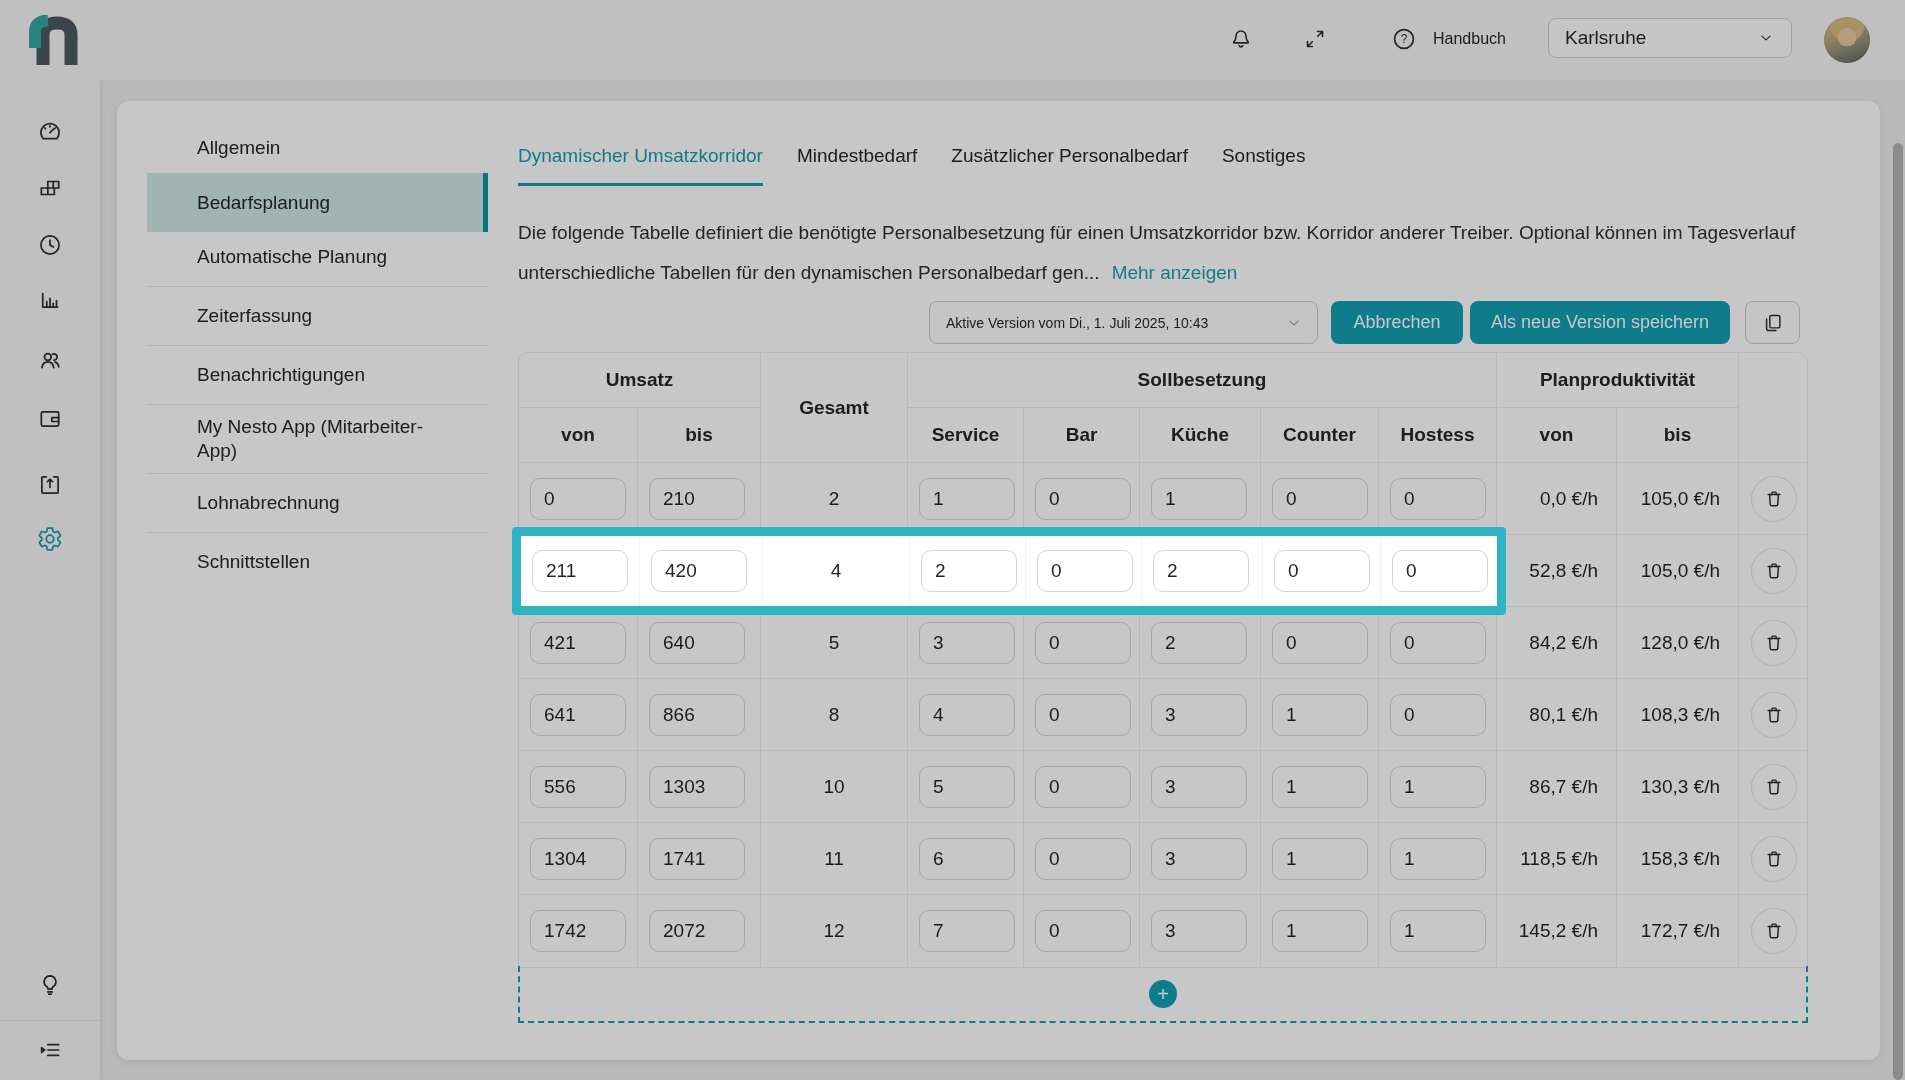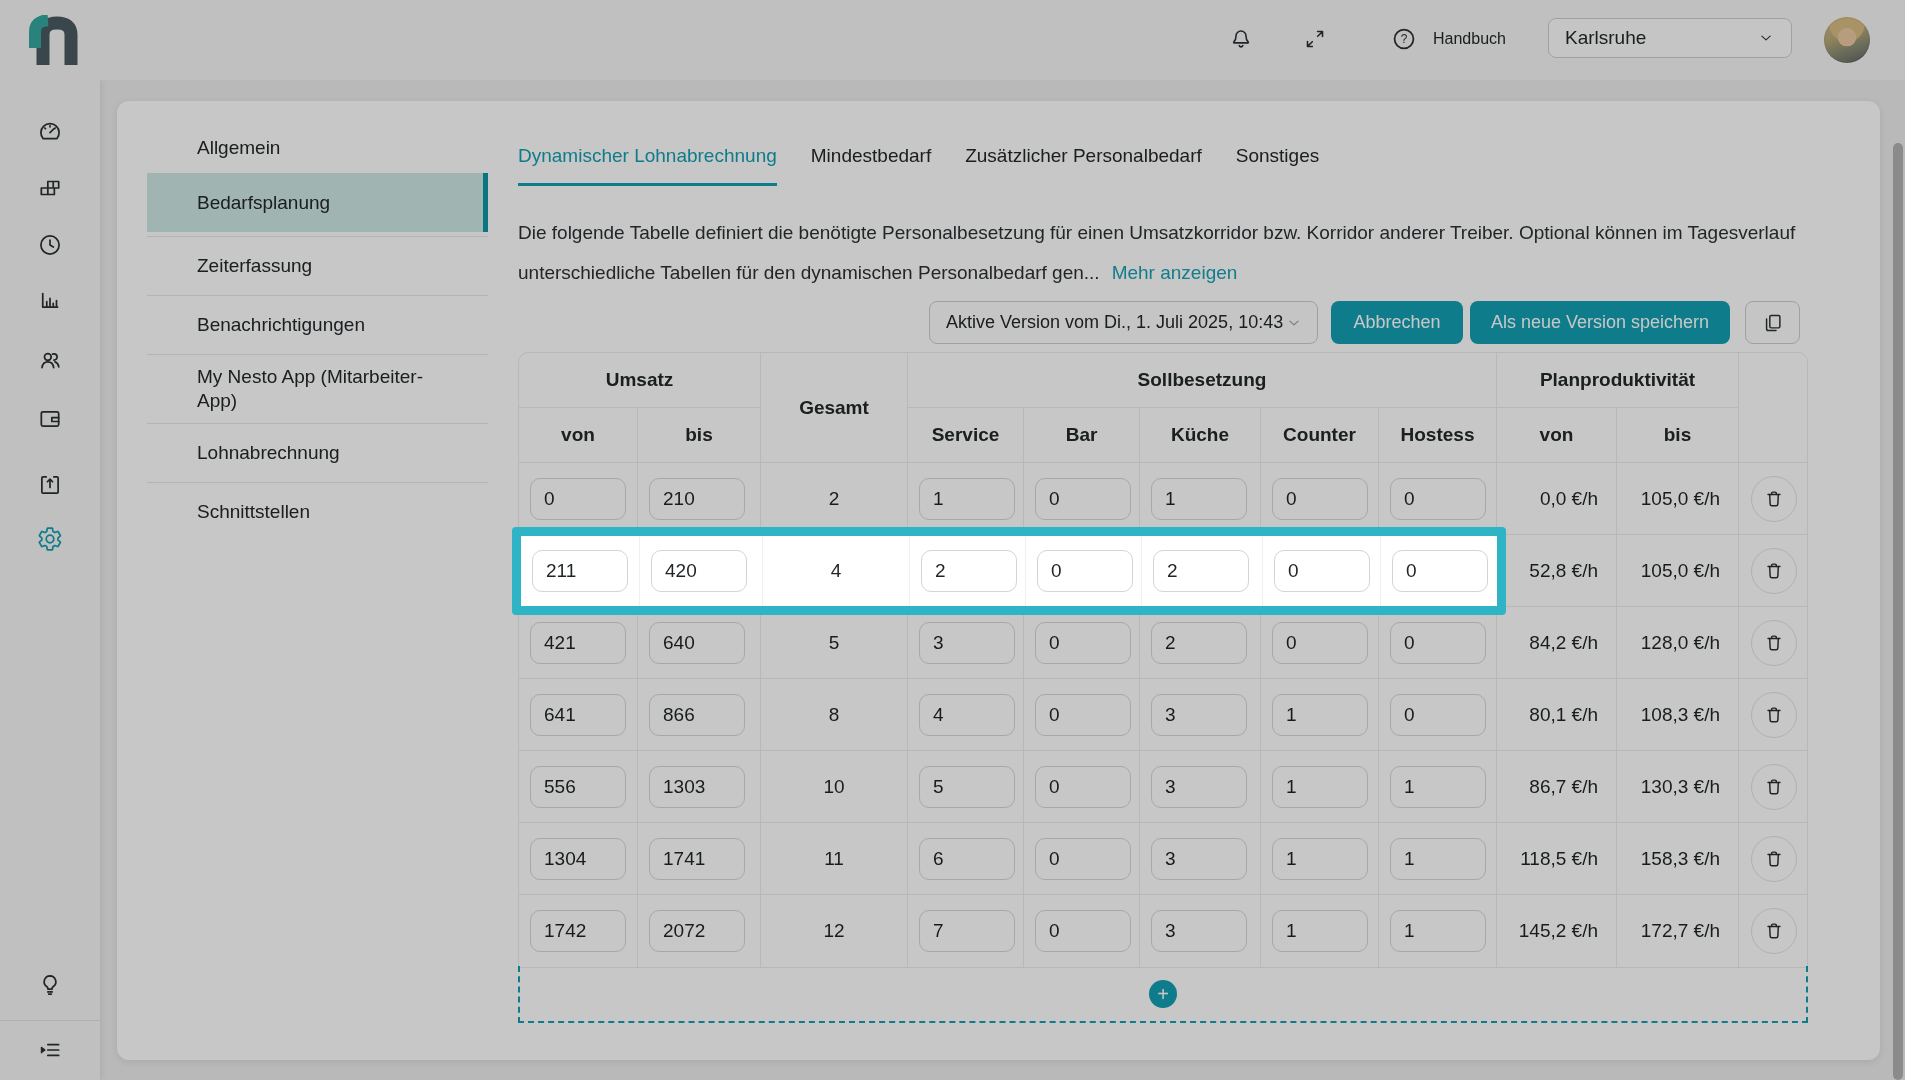--- a/index.html
+++ b/index.html
@@ -46,21 +46,21 @@
   .tab.active { color:var(--teal); border-bottom:3px solid var(--teal); }
 
   
   .desc { position:absolute; left:401px; top:112px; width:1296px; font-size:19px; color:#2c3133; }
   .desc .dline { white-space:nowrap; line-height:40px; }
   .desc .more-link { color:#18a0b2; margin-left:12px; cursor:pointer; }
 
   
   .tool { position:absolute; left:401px; top:200px; width:1290px; height:43px; }
   .btn-teal { position:absolute; height:43px; background:var(--teal); color:#ffffff; border:none; border-radius:8px; font-size:18px; font-family:inherit; cursor:pointer; padding:0 20px; }
-  .ver-select { position:absolute; left:411px; width:389px; height:43px; border:1px solid #cdcdcd; border-radius:8px; background:#fdfdfd; display:flex; align-items:center; padding:0 14px 0 16px; font-size:18px; cursor:pointer; }
+  .ver-select { position:absolute; left:411px; width:389px; height:43px; border:1px solid #cdcdcd; border-radius:8px; background:#fdfdfd; display:flex; align-items:center; padding:0 14px 0 16px; font-size:14px; cursor:pointer; }
   .ver-select .ver-label { flex:1; white-space:nowrap; }
   .ver-select svg { color:#9aa0a3; }
   .btn-copy { position:absolute; left:1227px; width:55px; height:43px; background:#fdfdfd; border:1px solid #cdcdcd; border-radius:8px; display:flex; align-items:center; justify-content:center; color:#2b3032; cursor:pointer; }
 
   
   :root { --cols:118px 123px 147px 116px 116px 121px 118px 118px 120px 122px 70px; --grid:#ececec; }
   .table { position:absolute; left:401px; top:251px; width:1290px; border:1px solid var(--grid); border-radius:10px 10px 0 0; }
   .thead { display:grid; grid-template-columns:var(--cols); grid-template-rows:55px 54px; border-bottom:1px solid var(--grid); }
   .gh, .sh { display:flex; align-items:center; justify-content:center; font-weight:700; font-size:19px; }
   .h-umsatz { grid-column:1/3; grid-row:1; border-bottom:1px solid var(--grid); }
@@ -237,34 +237,35 @@
             </g>
           </svg>
         </div>
       </div>
   </div>
 
   <div class="card">
     <div class="menu" id="settings-menu">
         <div class="menu-item">Allgemein</div>
         <div class="menu-item selected">Bedarfsplanung</div>
+        <div class="menu-item">Automatische Planung</div>
         <div class="menu-divider"></div>
         <div class="menu-item">Zeiterfassung</div>
         <div class="menu-divider"></div>
         <div class="menu-item">Benachrichtigungen</div>
         <div class="menu-divider"></div>
         <div class="menu-item">My Nesto App (Mitarbeiter-App)</div>
         <div class="menu-divider"></div>
         <div class="menu-item">Lohnabrechnung</div>
         <div class="menu-divider"></div>
         <div class="menu-item">Schnittstellen</div>
       </div>
 
     <div class="tabs" id="tabs">
-        <div class="tab active">Dynamischer Lohnabrechnung</div>
+        <div class="tab active">Dynamischer Umsatzkorridor</div>
         <div class="tab">Mindestbedarf</div>
         <div class="tab">Zusätzlicher Personalbedarf</div>
         <div class="tab">Sonstiges</div>
       </div>
 
     <div class="desc">
       <div class="dline"><span>Die folgende Tabelle definiert die benötigte Personalbesetzung für einen Umsatzkorridor bzw. Korridor anderer Treiber. Optional können im Tagesverlauf</span></div>
       <div class="dline"><span>unterschiedliche Tabellen für den dynamischen Personalbedarf gen...</span><span class="more-link">Mehr anzeigen</span></div>
     </div>
 

